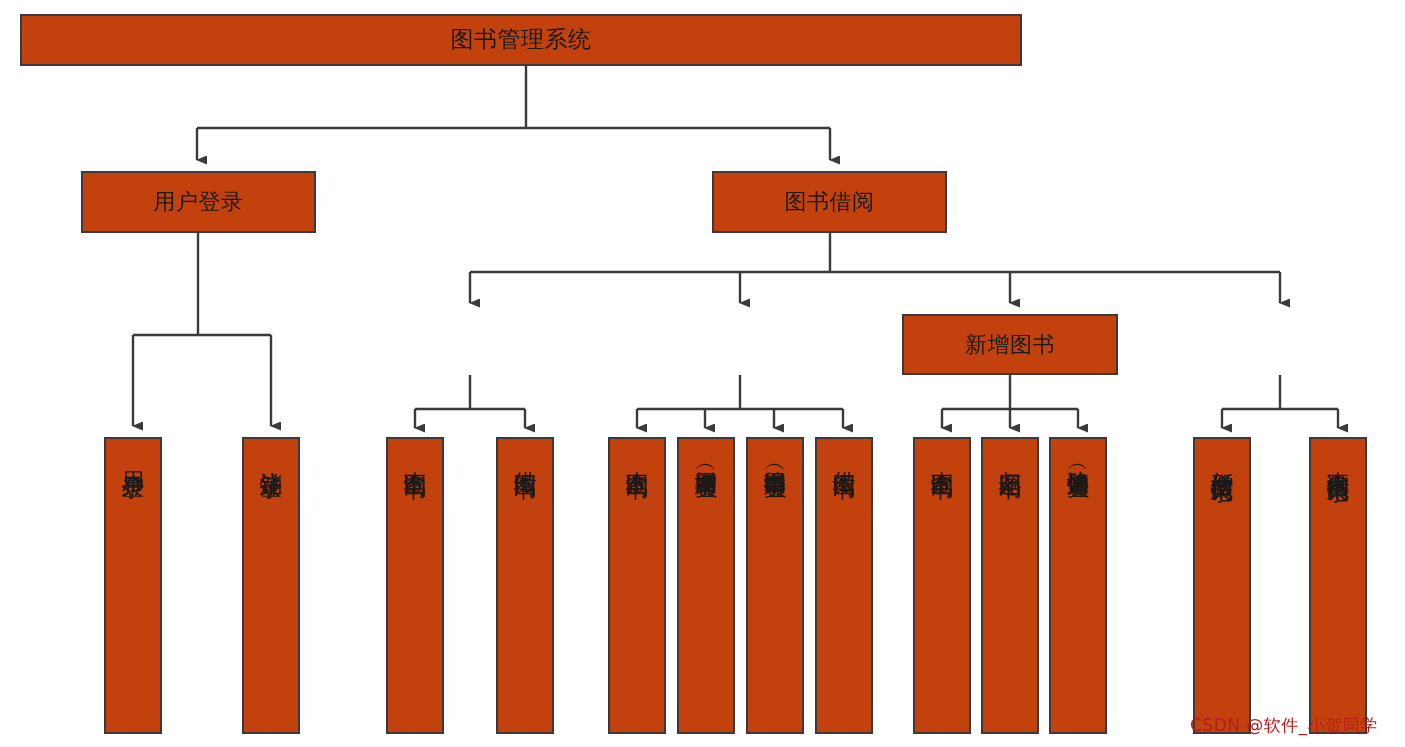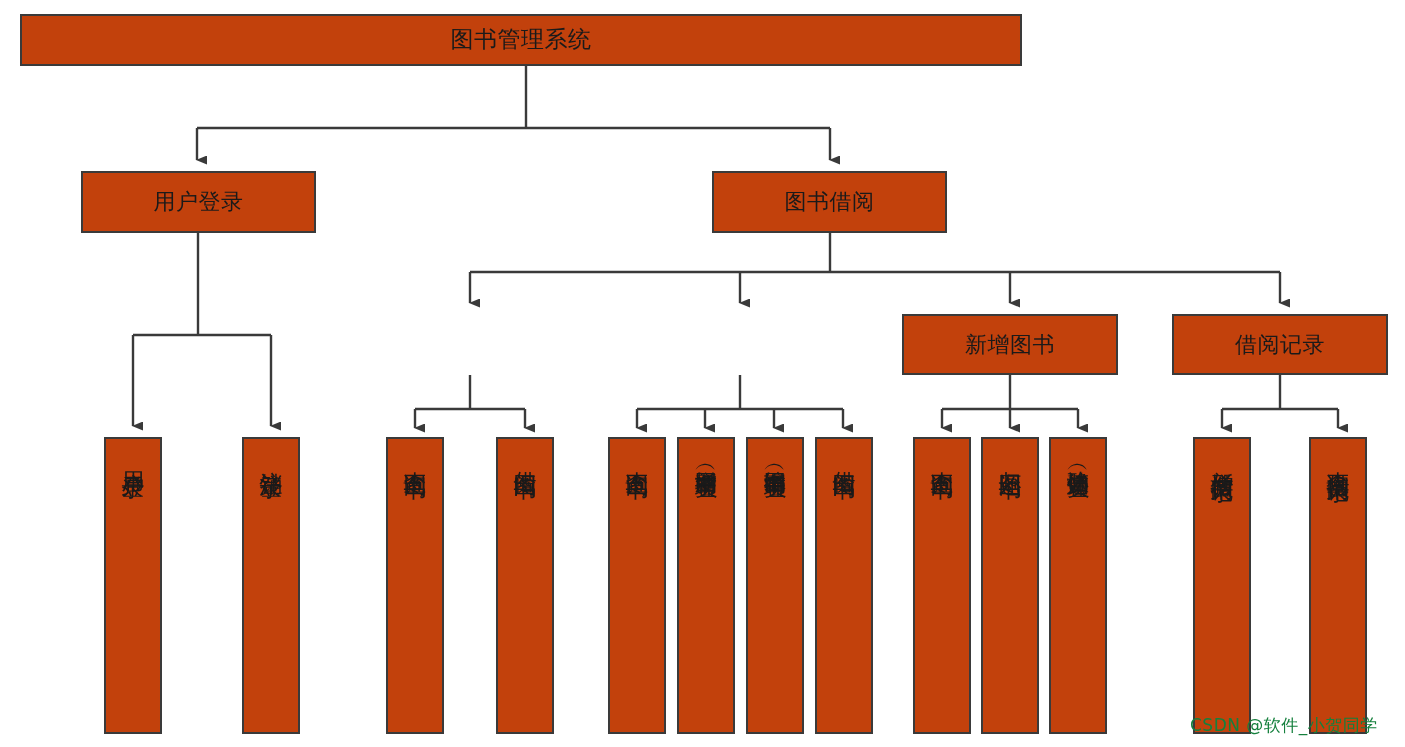--- a/index.html
+++ b/index.html
@@ -70,21 +70,21 @@
   .lk {
     stroke: #3a3a3a;
     stroke-width: 2.4;
     fill: none;
   }
   .arrowhead {
     fill: #3a3a3a;
   }
   .watermark {
     position: absolute;
-    color: #15803d;
+    color: #b91c1c;
     font-size: 17px;
     letter-spacing: 0.5px;
     white-space: nowrap;
     user-select: none;
   }
 </style>
 </head>
 <body>
 
 <div id="canvas">
@@ -153,23 +153,20 @@
   <div class="node horiz" style="left:712px; top:171px; width:235px; height:62px;">
     <span class="label">图书借阅</span>
   </div>
 
 
 
   <div class="node horiz" style="left:902px; top:314px; width:216px; height:61px;">
     <span class="label">新增图书</span>
   </div>
 
-  <div class="node horiz" style="left:1172px; top:314px; width:216px; height:61px;">
-    <span class="label">借阅记录</span>
-  </div>
 
   <div class="node vert" style="left:104px; top:437px; width:58px; height:297px;">
     <span class="label">用户登录</span>
   </div>
   <div class="node vert" style="left:242px; top:437px; width:58px; height:297px;">
     <span class="label">注销登录</span>
   </div>
 
   <div class="node vert" style="left:386px; top:437px; width:58px; height:297px;">
     <span class="label">查询图书</span>

